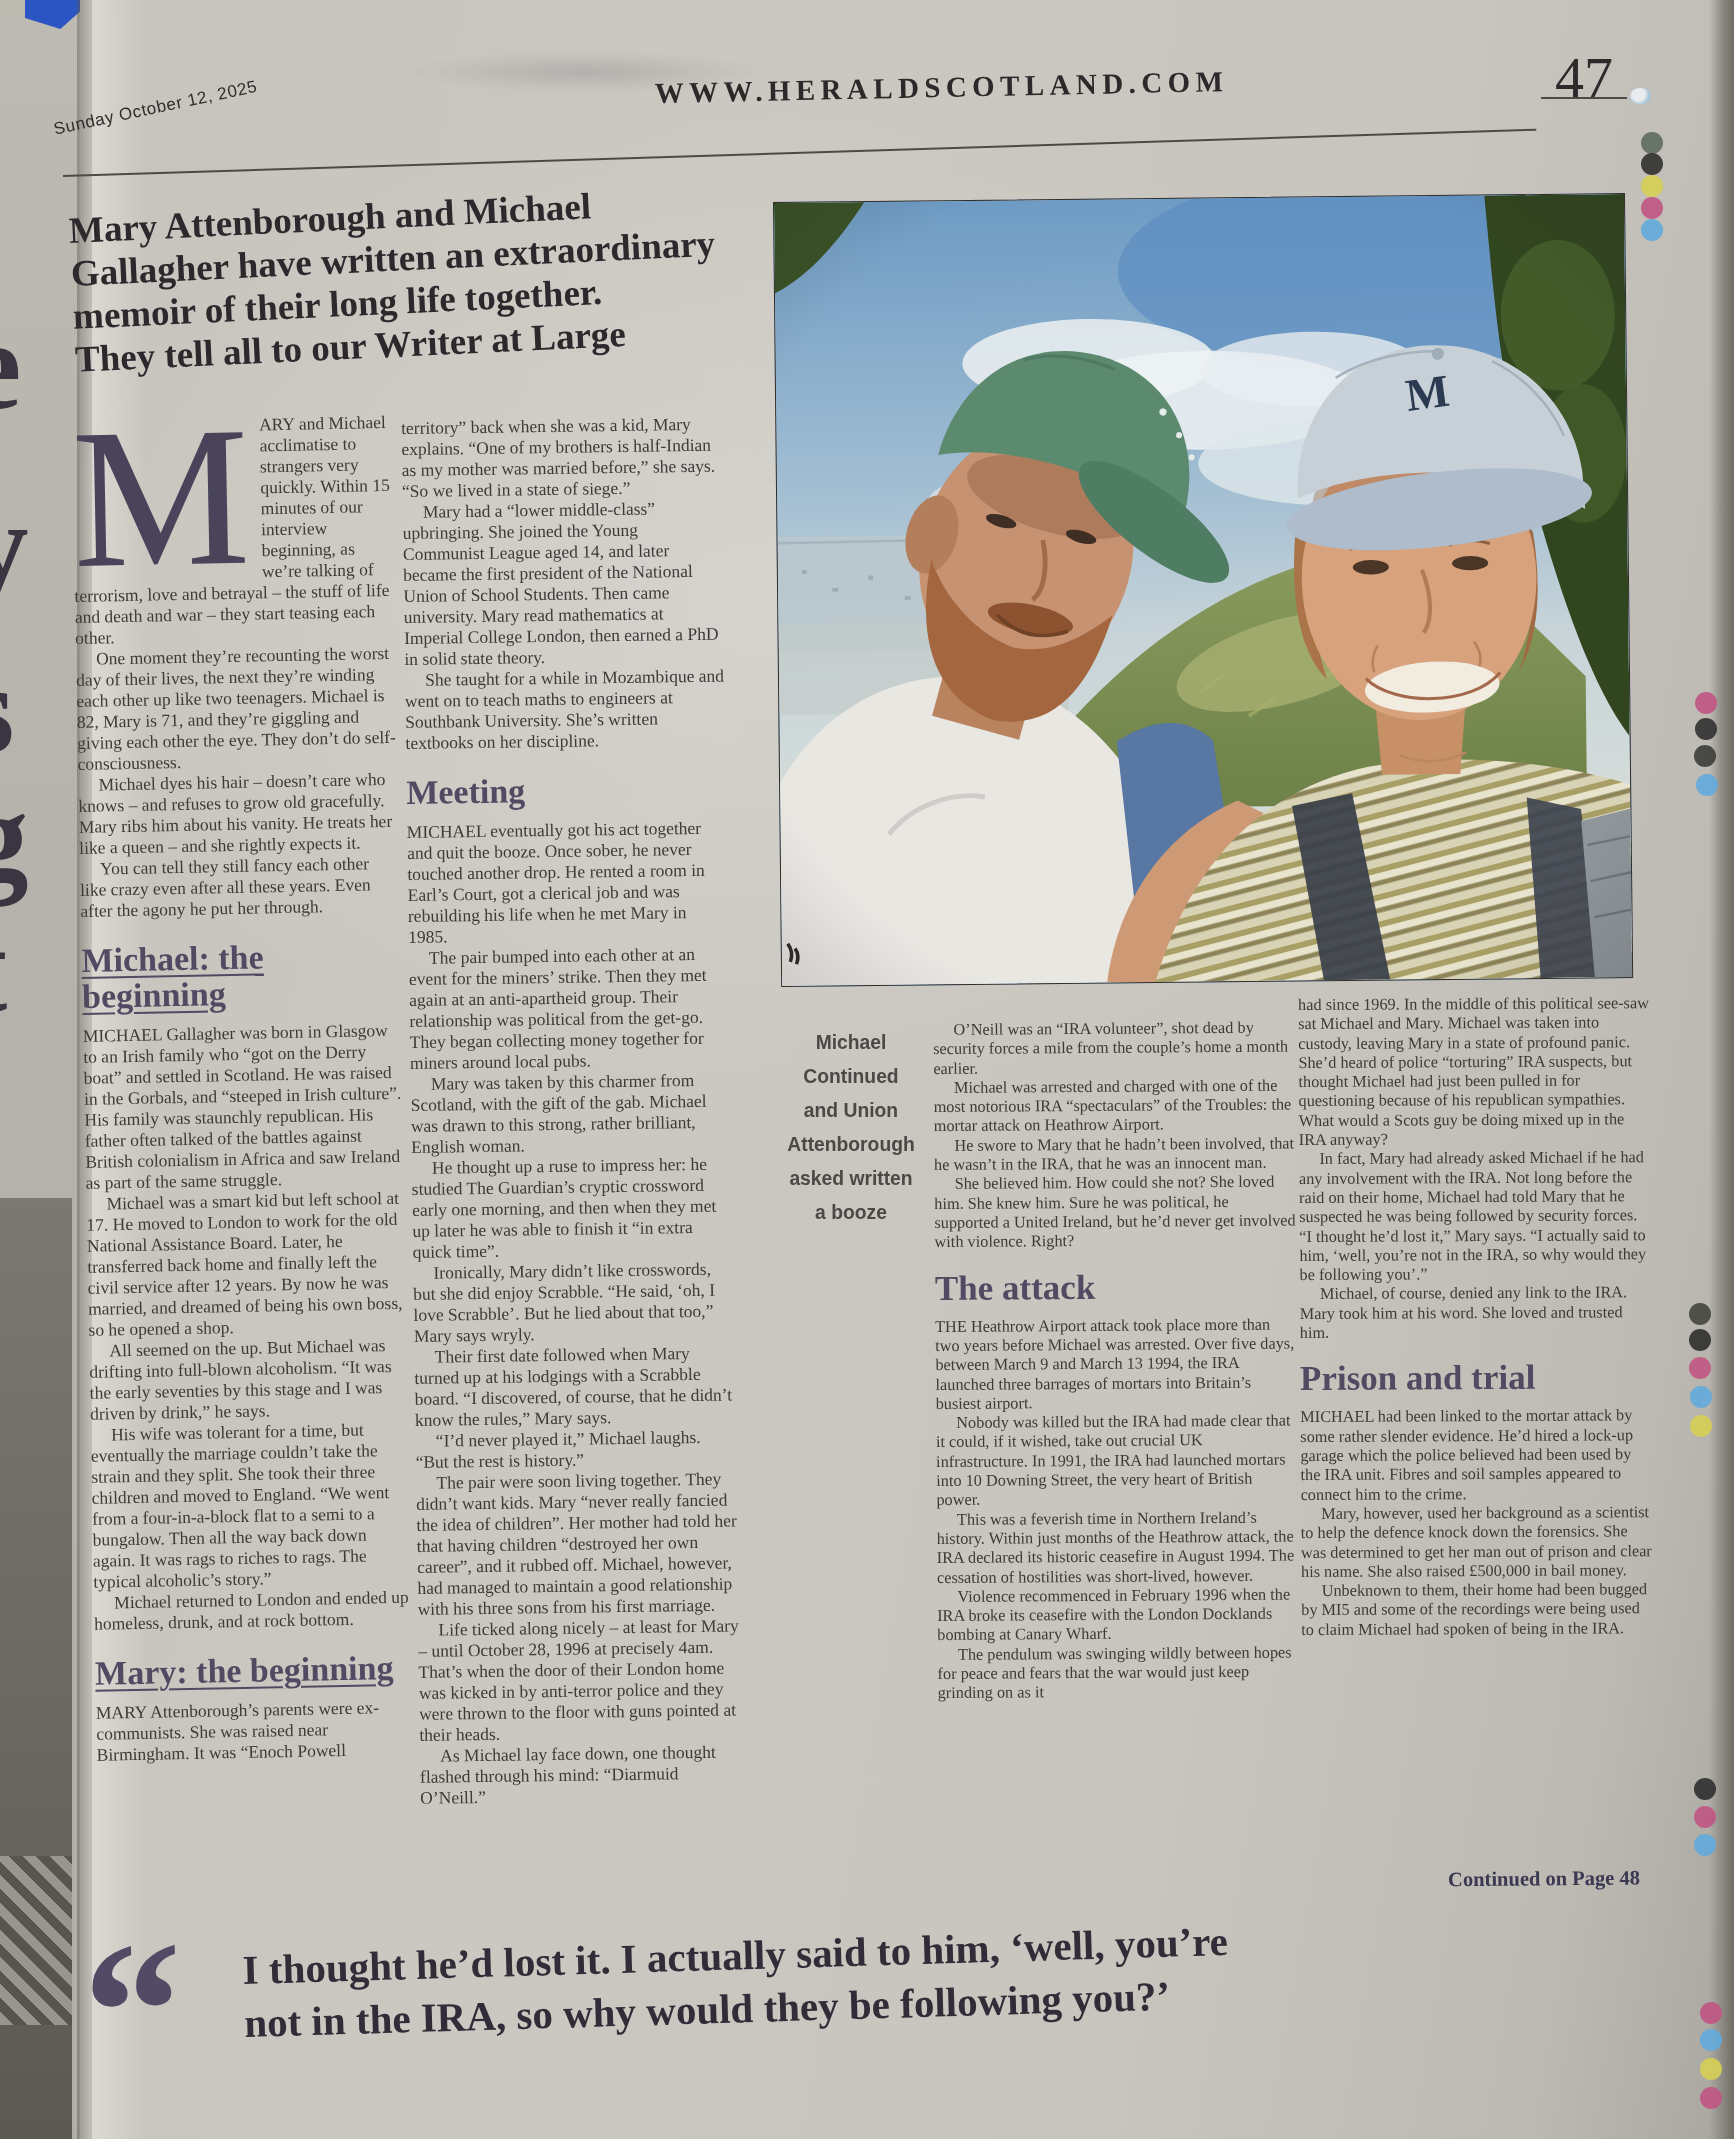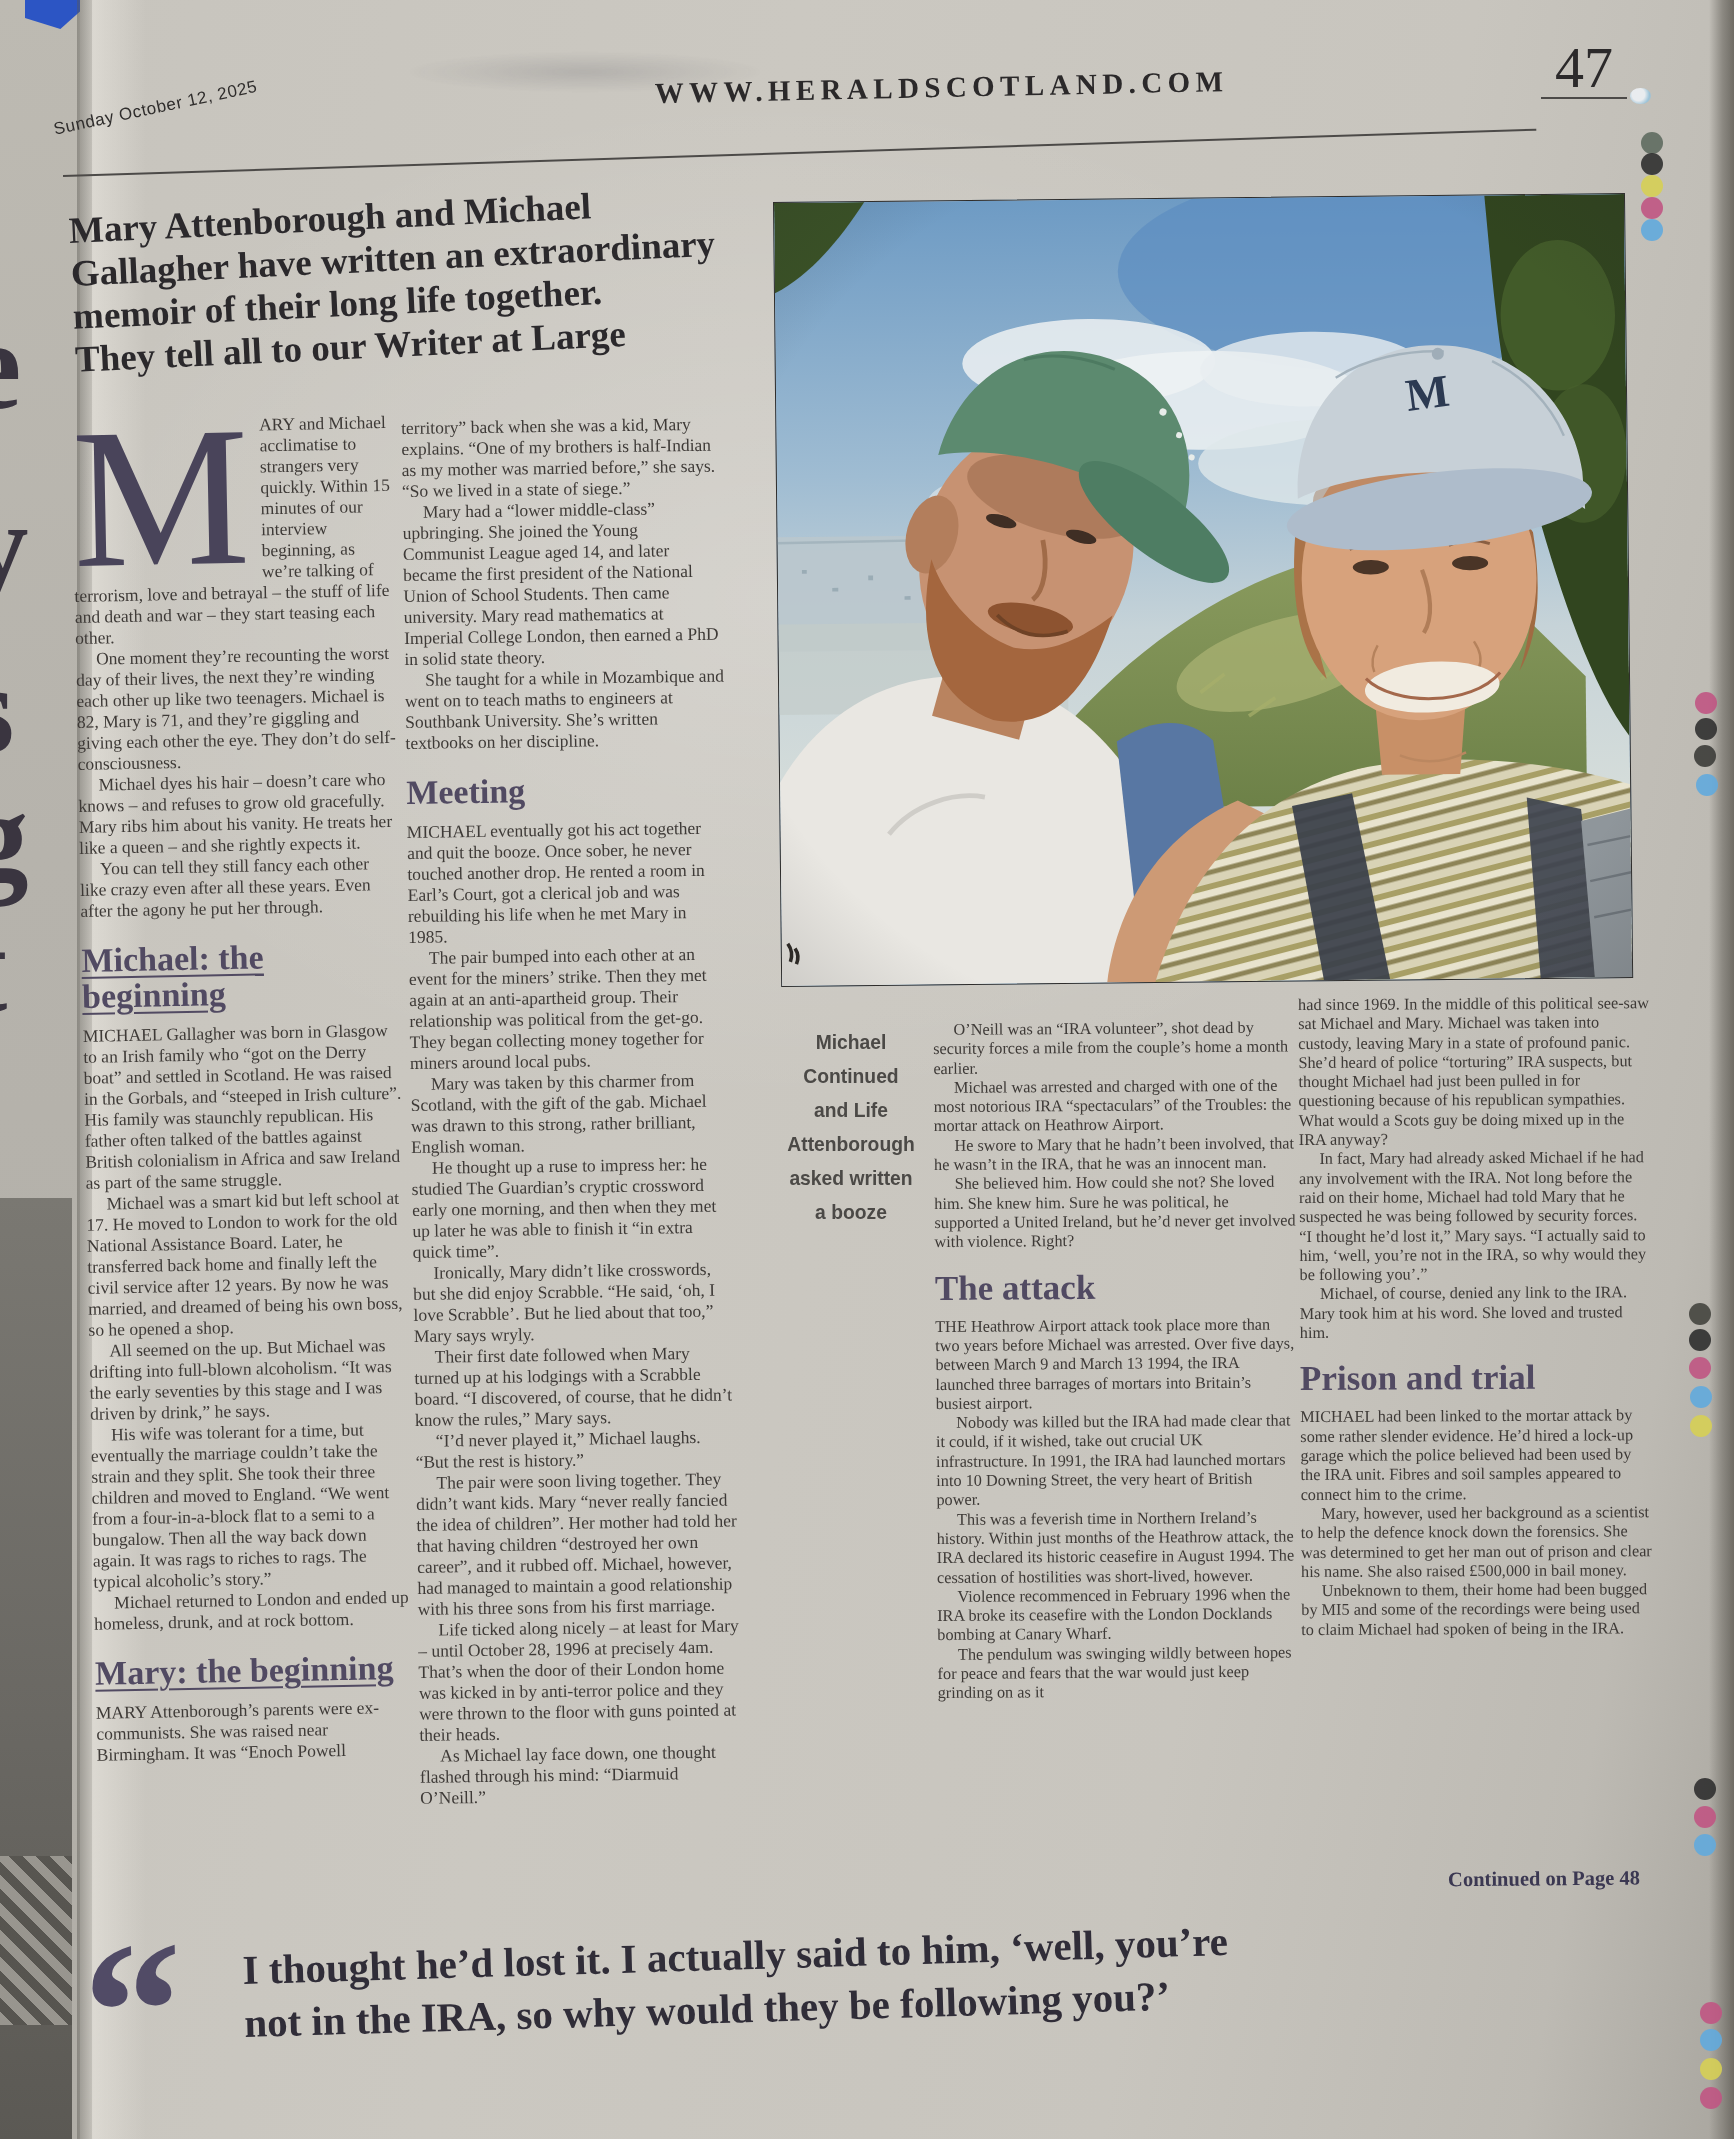--- a/index.html
+++ b/index.html
@@ -24,21 +24,21 @@
              background:linear-gradient(90deg,rgba(236,233,226,.55),rgba(236,233,226,0));}
   .page-edge-right{position:absolute;right:0;top:0;width:25px;height:2140px;
              background:linear-gradient(90deg,rgba(110,107,100,0),#8b8881 55%,#6f6c65);}
   .smudge{position:absolute;left:410px;top:52px;width:350px;height:40px;
           background:radial-gradient(ellipse at center,rgba(55,55,68,.15),rgba(55,55,68,0) 72%);filter:blur(1.2px);}
   
   .date{position:absolute;left:52px;top:120px;font:400 17px "Liberation Sans",sans-serif;
         letter-spacing:0.6px;color:#2f2d2c;transform:rotate(-12deg);transform-origin:left top;}
   .site{position:absolute;left:531px;top:71px;width:821px;text-align:center;
         font:700 29px "Liberation Serif",serif;letter-spacing:5.4px;color:#2b292a;transform:rotate(-1.2deg);}
-  .pagenum{position:absolute;left:1555px;top:34px;font:400 58px "Liberation Serif",serif;color:#2c2a2b;}
+  .pagenum{position:absolute;left:1555px;top:44px;font:400 58px "Liberation Serif",serif;color:#2c2a2b;}
   .rule-main{position:absolute;left:63px;top:175px;width:1474px;height:1.8px;background:#4c4a48;
         transform:rotate(-1.8deg);transform-origin:left center;}
   .rule-47{position:absolute;left:1541px;top:97px;width:86px;height:1.8px;background:#4c4a48;}
   .speck{position:absolute;left:1630px;top:88px;width:20.5px;height:15.7px;border-radius:50%;
         background:radial-gradient(circle at 40% 40%, #e9ecef 40%, #9cc3d8 70%, rgba(156,195,216,0));}
   
   .hl{position:absolute;left:68px;top:210px;width:718px;transform:rotate(-2.7deg);transform-origin:left top;
       font:700 37px/1.16 "Liberation Serif",serif;color:#2b292c;}
   
   .photo{position:absolute;left:773px;top:202px;width:852px;height:785px;margin:0;
@@ -213,21 +213,21 @@
       </g>
 
       <path d="M10,1230 q10,14 4,30 M22,1238 q8,12 2,26" stroke="#2e2a26" stroke-width="6" fill="none"></path>
       <rect width="1412" height="1300" fill="url(#vig)"></rect>
     </svg>
   </figure>
 
   <div class="caption">
     <div>Michael</div>
     <div>Continued</div>
-    <div>and Life</div>
+    <div>and Union</div>
     <div>Attenborough</div>
     <div>asked written</div>
     <div>a booze</div>
   </div>
 
   <section class="col col1 body-l">
     <p class="flush"><span class="dropcap">M</span><span>ARY and Michael acclimatise to strangers very quickly. Within 15 minutes of our interview beginning, as we’re talking of terrorism, love and betrayal – the stuff of life and death and war – they start teasing each other.</span></p>
     <p>One moment they’re recounting the worst day of their lives, the next they’re winding each other up like two teenagers. Michael is 82, Mary is 71, and they’re giggling and giving each other the eye. They don’t do self-consciousness.</p>
     <p>Michael dyes his hair – doesn’t care who knows – and refuses to grow old gracefully. Mary ribs him about his vanity. He treats her like a queen – and she rightly expects it.</p>
     <p>You can tell they still fancy each other like crazy even after all these years. Even after the agony he put her through.</p>

